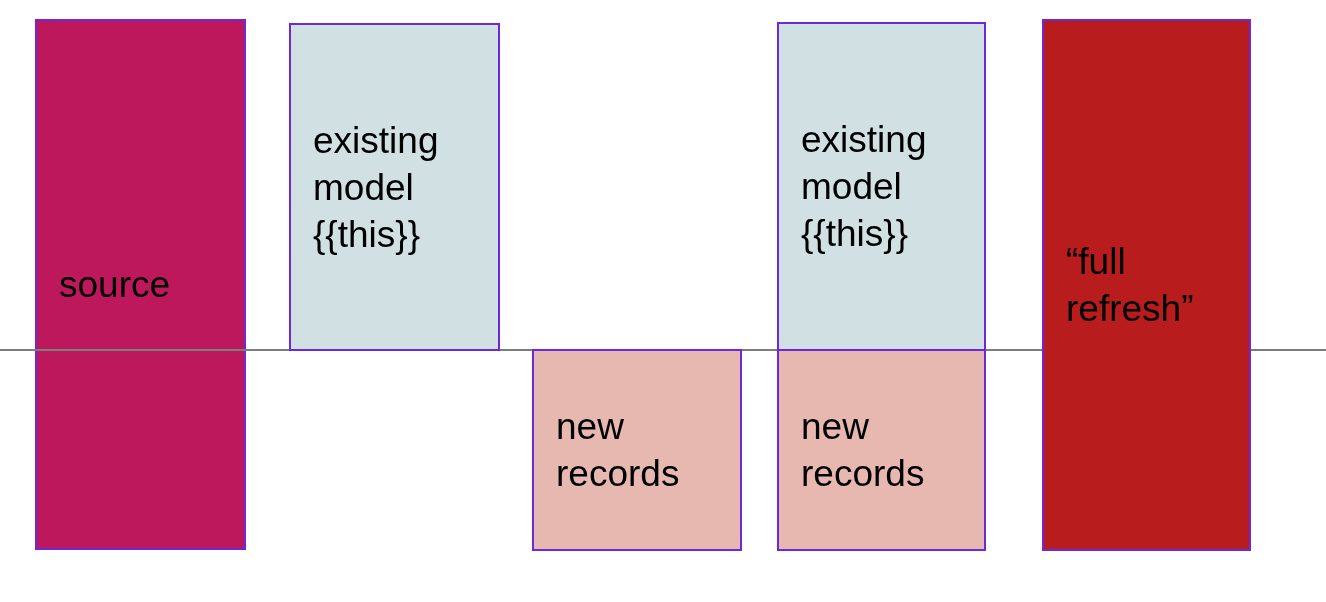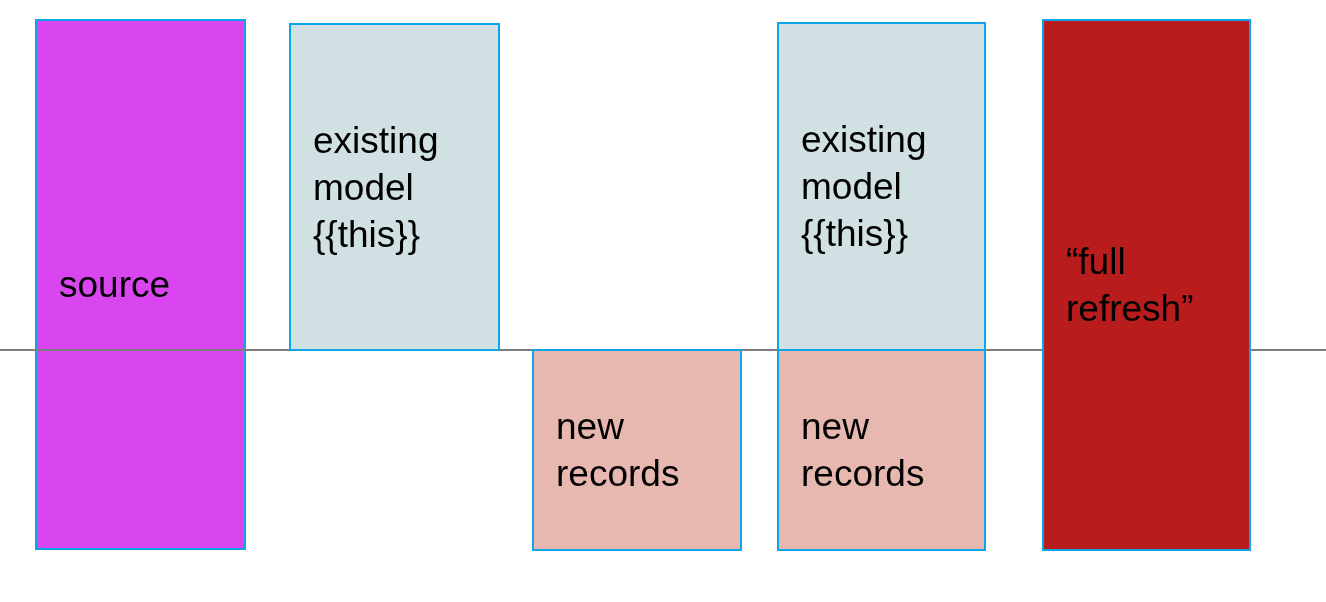--- a/index.html
+++ b/index.html
@@ -19,21 +19,21 @@
     left: 0;
     top: 349px;
     width: 1326px;
     height: 2px;
     background: #7d7d7d;
     z-index: 1;
   }
 
   .box {
     position: absolute;
-    border: 2px solid #0ea5e9;
+    border: 2px solid #6d28d9;
     display: flex;
     align-items: center;          
     font-size: 37px;
     line-height: 47px;
     color: #000000;
     padding-left: 22px;
     padding-right: 8px;
     word-break: normal;
   }
   .box span { display: block; }
@@ -46,21 +46,21 @@
   .box-new-records-2   { left: 777px;  top: 349px; width: 209px; height: 202px; z-index: 2; }
   .box-full-refresh    { left: 1042px; top: 19px;  width: 209px; height: 532px; z-index: 2; }
 </style>
 </head>
 <body>
 
 <div class="canvas">
 
   <div class="divider" style="background: rgb(125, 125, 125);"></div>
 
-  <div class="box box-source" style="background: #d946ef;">
+  <div class="box box-source" style="background: #be185d;">
     <span>source</span>
   </div>
 
   <div class="box box-existing-1" style="background: rgb(208, 224, 227);">
     <span>existing model {{this}}</span>
   </div>
 
   <div class="box box-new-records-1" style="background: rgb(230, 184, 175);">
     <span>new records</span>
   </div>

